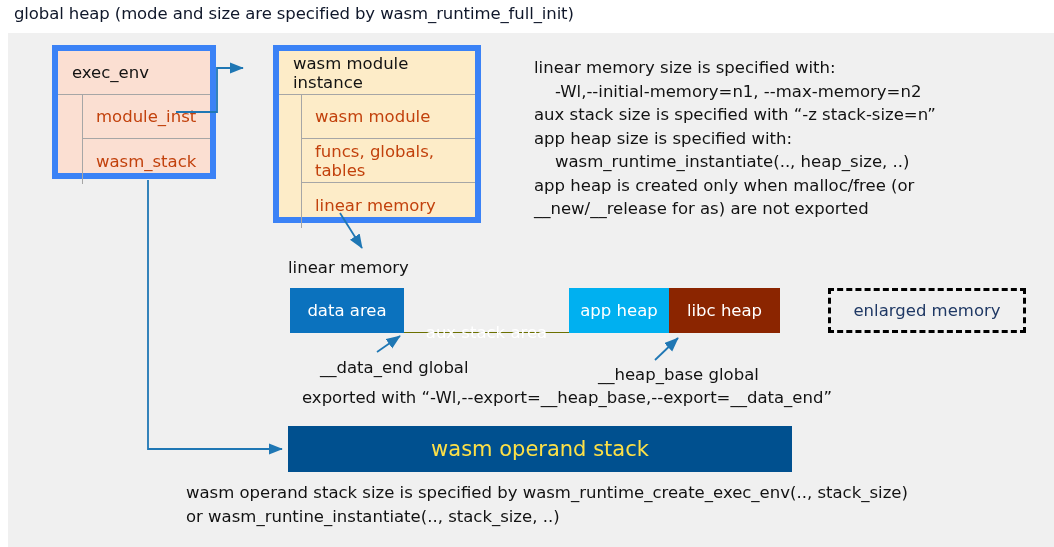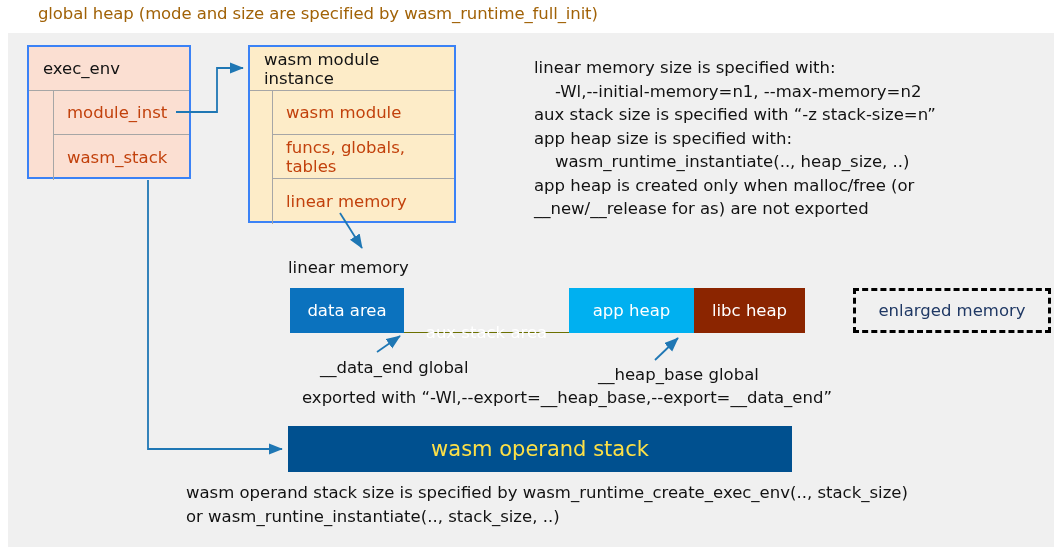--- a/index.html
+++ b/index.html
@@ -24,31 +24,31 @@
     top: 33px;
     width: 1046px;
     height: 514px;
     background: #f0f0f0;
   }
   .title {
     position: absolute;
     left: 14px;
     top: 4px;
     font-size: 16.5px;
-    color: #a16207;
+    color: #0f172a;
     white-space: nowrap;
     letter-spacing: -0.1px;
-    margin-left: 24px;
   }
 
   
   .struct {
     position: absolute;
-    border: 2px solid #3b82f6;
-    box-sizing: border-box;
+    border: 6px solid #3b82f6;
+    box-sizing: border-box;
+    margin-left: 25px;
   }
   .struct .hdr {
     box-sizing: border-box;
     height: 44px;
     display: flex;
     align-items: center;
     padding-left: 14px;
     font-size: 16.5px;
     color: #121212;
     border-bottom: 1px solid #a6a6a6;
@@ -237,21 +237,21 @@
 aux stack size is specified with “-z stack-size=n”
 app heap size is specified with:
     wasm_runtime_instantiate(.., heap_size, ..)
 app heap is created only when malloc/free (or
 __new/__release for as) are not exported</div>
 
   <div id="linear-memory-label">linear memory</div>
   <div id="membar">
       <div class="seg" style="width: 114px; background: rgb(11, 114, 190);">data area</div>
       <div class="seg" style="width: 165px; background: rgb(107, 112, 0); margin-top: 44px;">aux stack area</div>
-      <div class="seg" style="width: 125px; background: rgb(0, 176, 240);">app heap</div>
+      <div class="seg" style="width: 100px; background: rgb(0, 176, 240);">app heap</div>
       <div class="seg" style="width: 111px; background: rgb(139, 37, 0);">libc heap</div>
       <div class="seg dashed" style="width: 198px;">enlarged memory</div>
     </div>
 
   <div id="ann-data-end">__data_end global</div>
   <div id="ann-heap-base">__heap_base global</div>
   <div id="ann-exported">exported with “-Wl,--export=__heap_base,--export=__data_end”</div>
 
   <div id="operand-stack">wasm operand stack</div>
 

